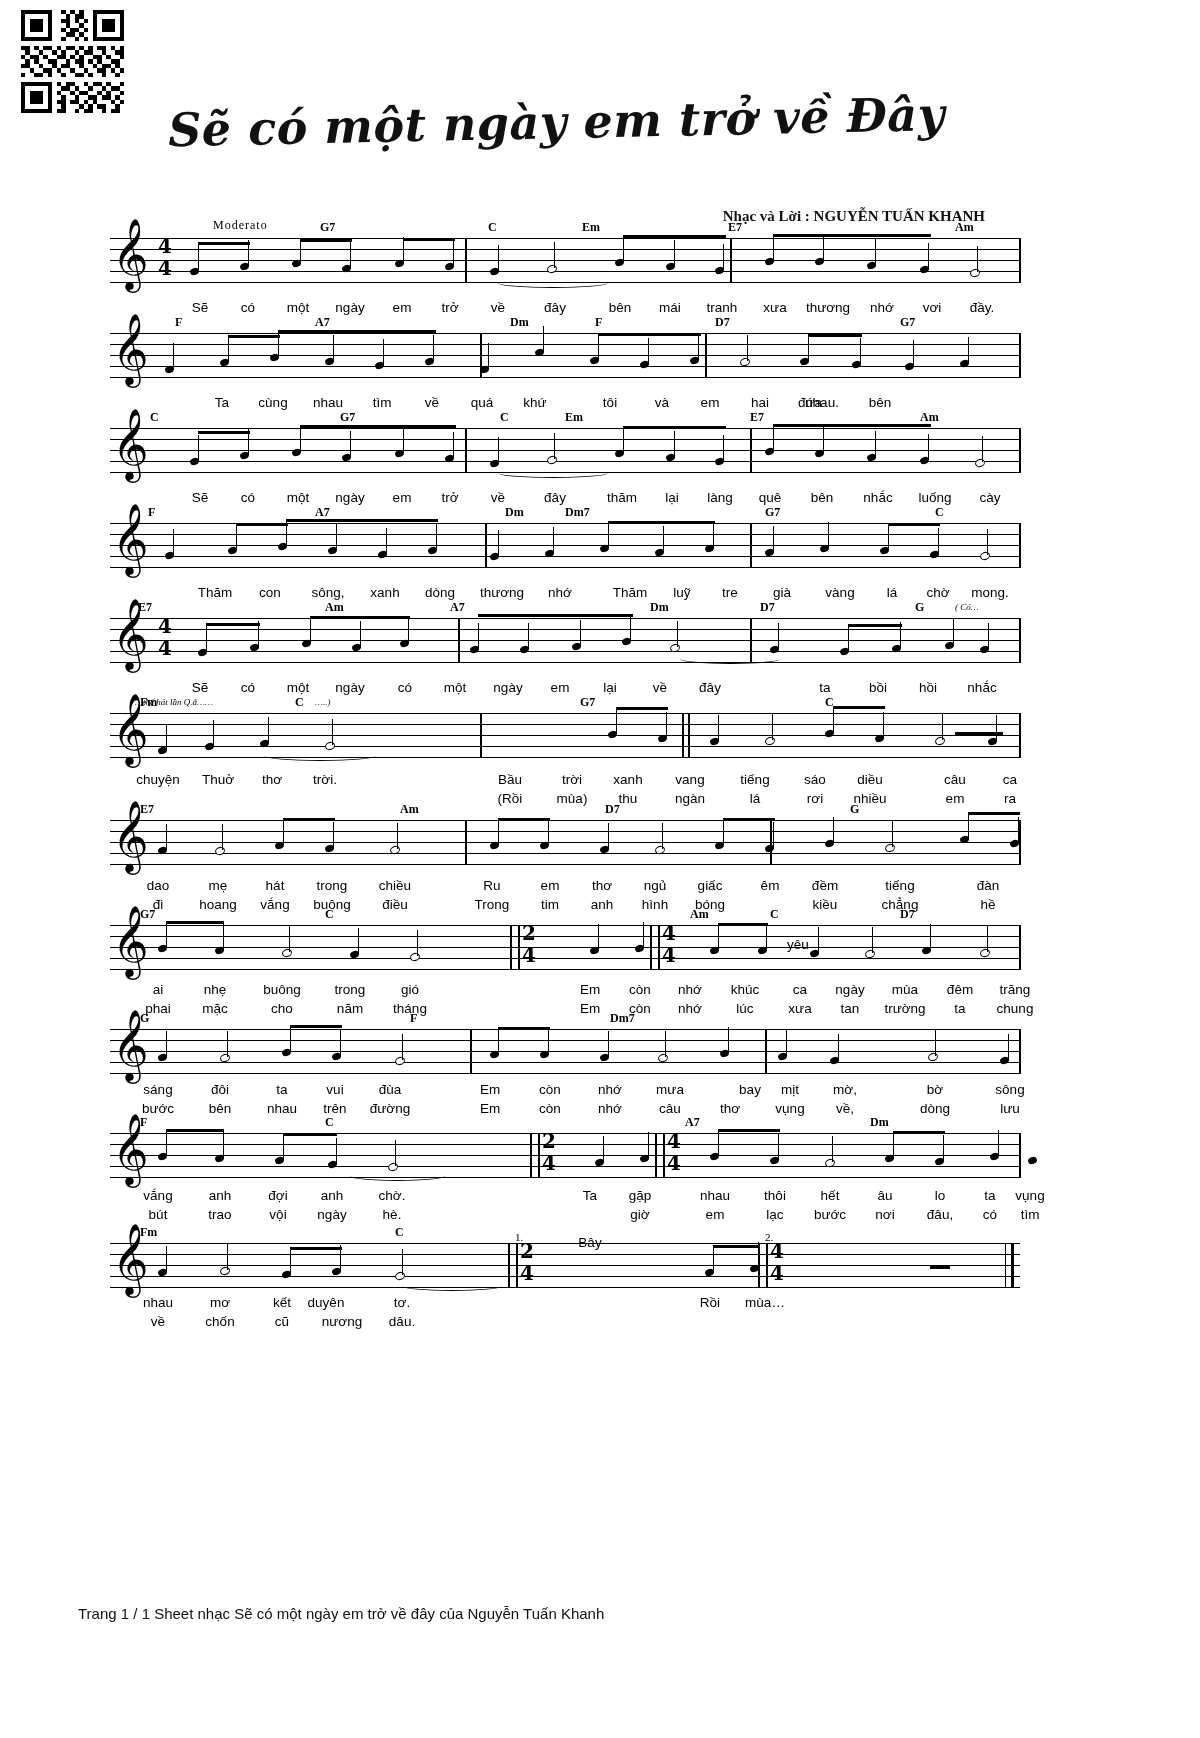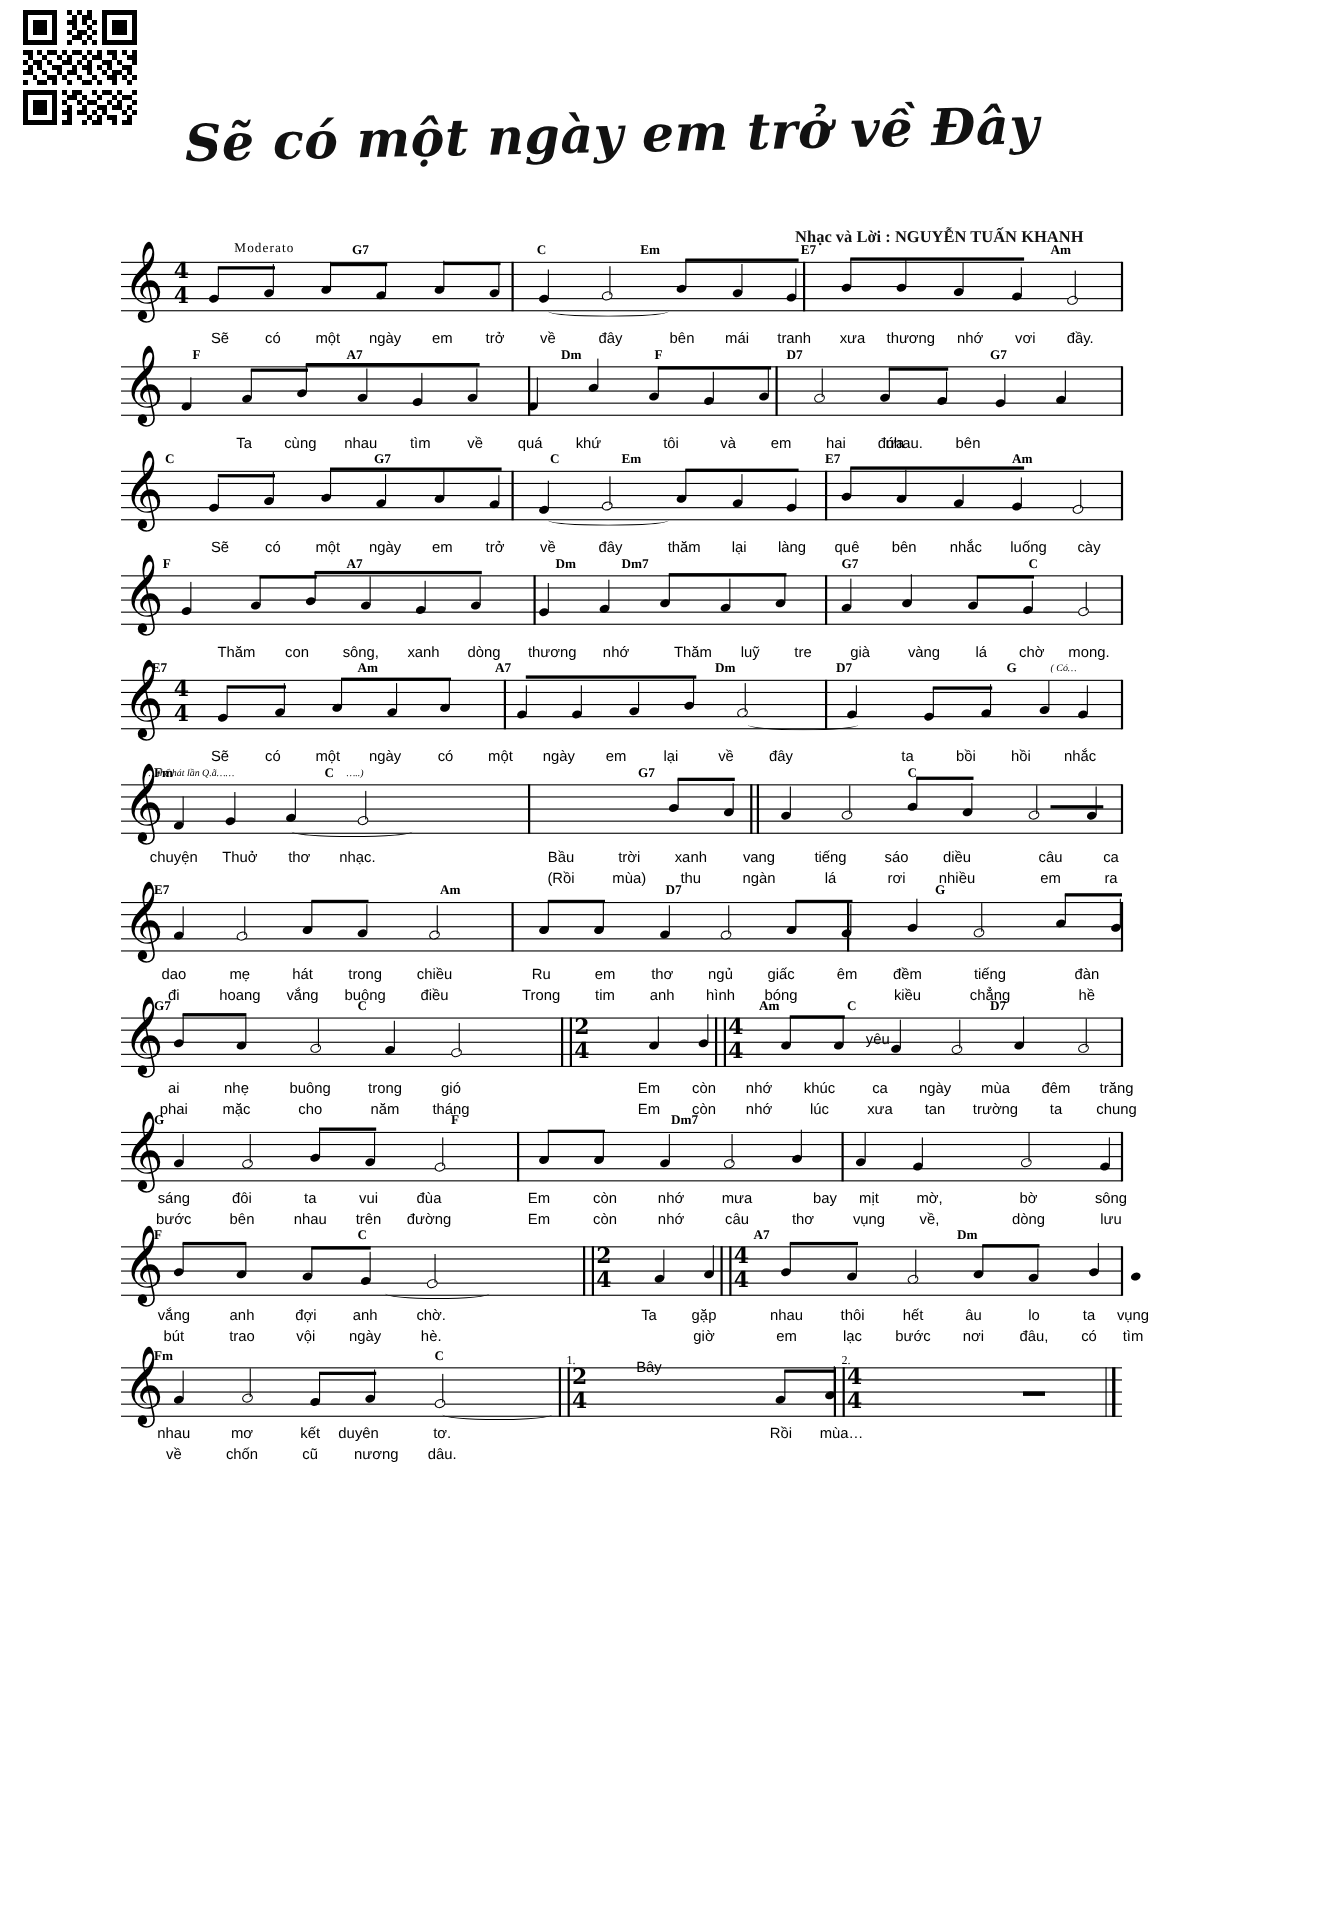--- a/index.html
+++ b/index.html
@@ -766,21 +766,21 @@
       <div class="stem" style="left:832px; top:1px;"></div>
       <div class="note" style="left:878px; top:25px;"></div>
       <div class="stem" style="left:886px; top:2px;"></div>
       <div class="beam" style="left:845px; top:19px; width:48px;"></div>
     </div>
   </div>
   <div class="lyrics" style="top:772px;" id="ly-6-1">
       <span class="lyr-word" style="left: 48px;">chuyện</span>
       <span class="lyr-word" style="left: 108px;">Thuở</span>
       <span class="lyr-word" style="left: 162px;">thơ</span>
-      <span class="lyr-word" style="left: 215px;">nhạc.</span>
+      <span class="lyr-word" style="left: 215px;">trời.</span>
       <span class="lyr-word" style="left: 400px;">Bầu</span>
       <span class="lyr-word" style="left: 462px;">trời</span>
       <span class="lyr-word" style="left: 518px;">xanh</span>
       <span class="lyr-word" style="left: 580px;">vang</span>
       <span class="lyr-word" style="left: 645px;">tiếng</span>
       <span class="lyr-word" style="left: 705px;">sáo</span>
       <span class="lyr-word" style="left: 760px;">diều</span>
       <span class="lyr-word" style="left: 845px;">câu</span>
       <span class="lyr-word" style="left: 900px;">ca</span>
     </div>
@@ -1195,14 +1195,15 @@
       <span class="lyr-word" style="left: 655px;">mùa…</span>
     </div>
   <div class="lyrics" style="top:1314px;" id="ly-11-2">
       <span class="lyr-word" style="left: 48px;">về</span>
       <span class="lyr-word" style="left: 110px;">chốn</span>
       <span class="lyr-word" style="left: 172px;">cũ</span>
       <span class="lyr-word" style="left: 232px;">nương</span>
       <span class="lyr-word" style="left: 292px;">dâu.</span>
     </div>
 
+  <div class="footer">Trang 1 / 1 Sheet nhạc Sẽ có một ngày em trở về đây của Nguyễn Tuấn Khanh</div>
 
 </div>
 
 </body></html>

